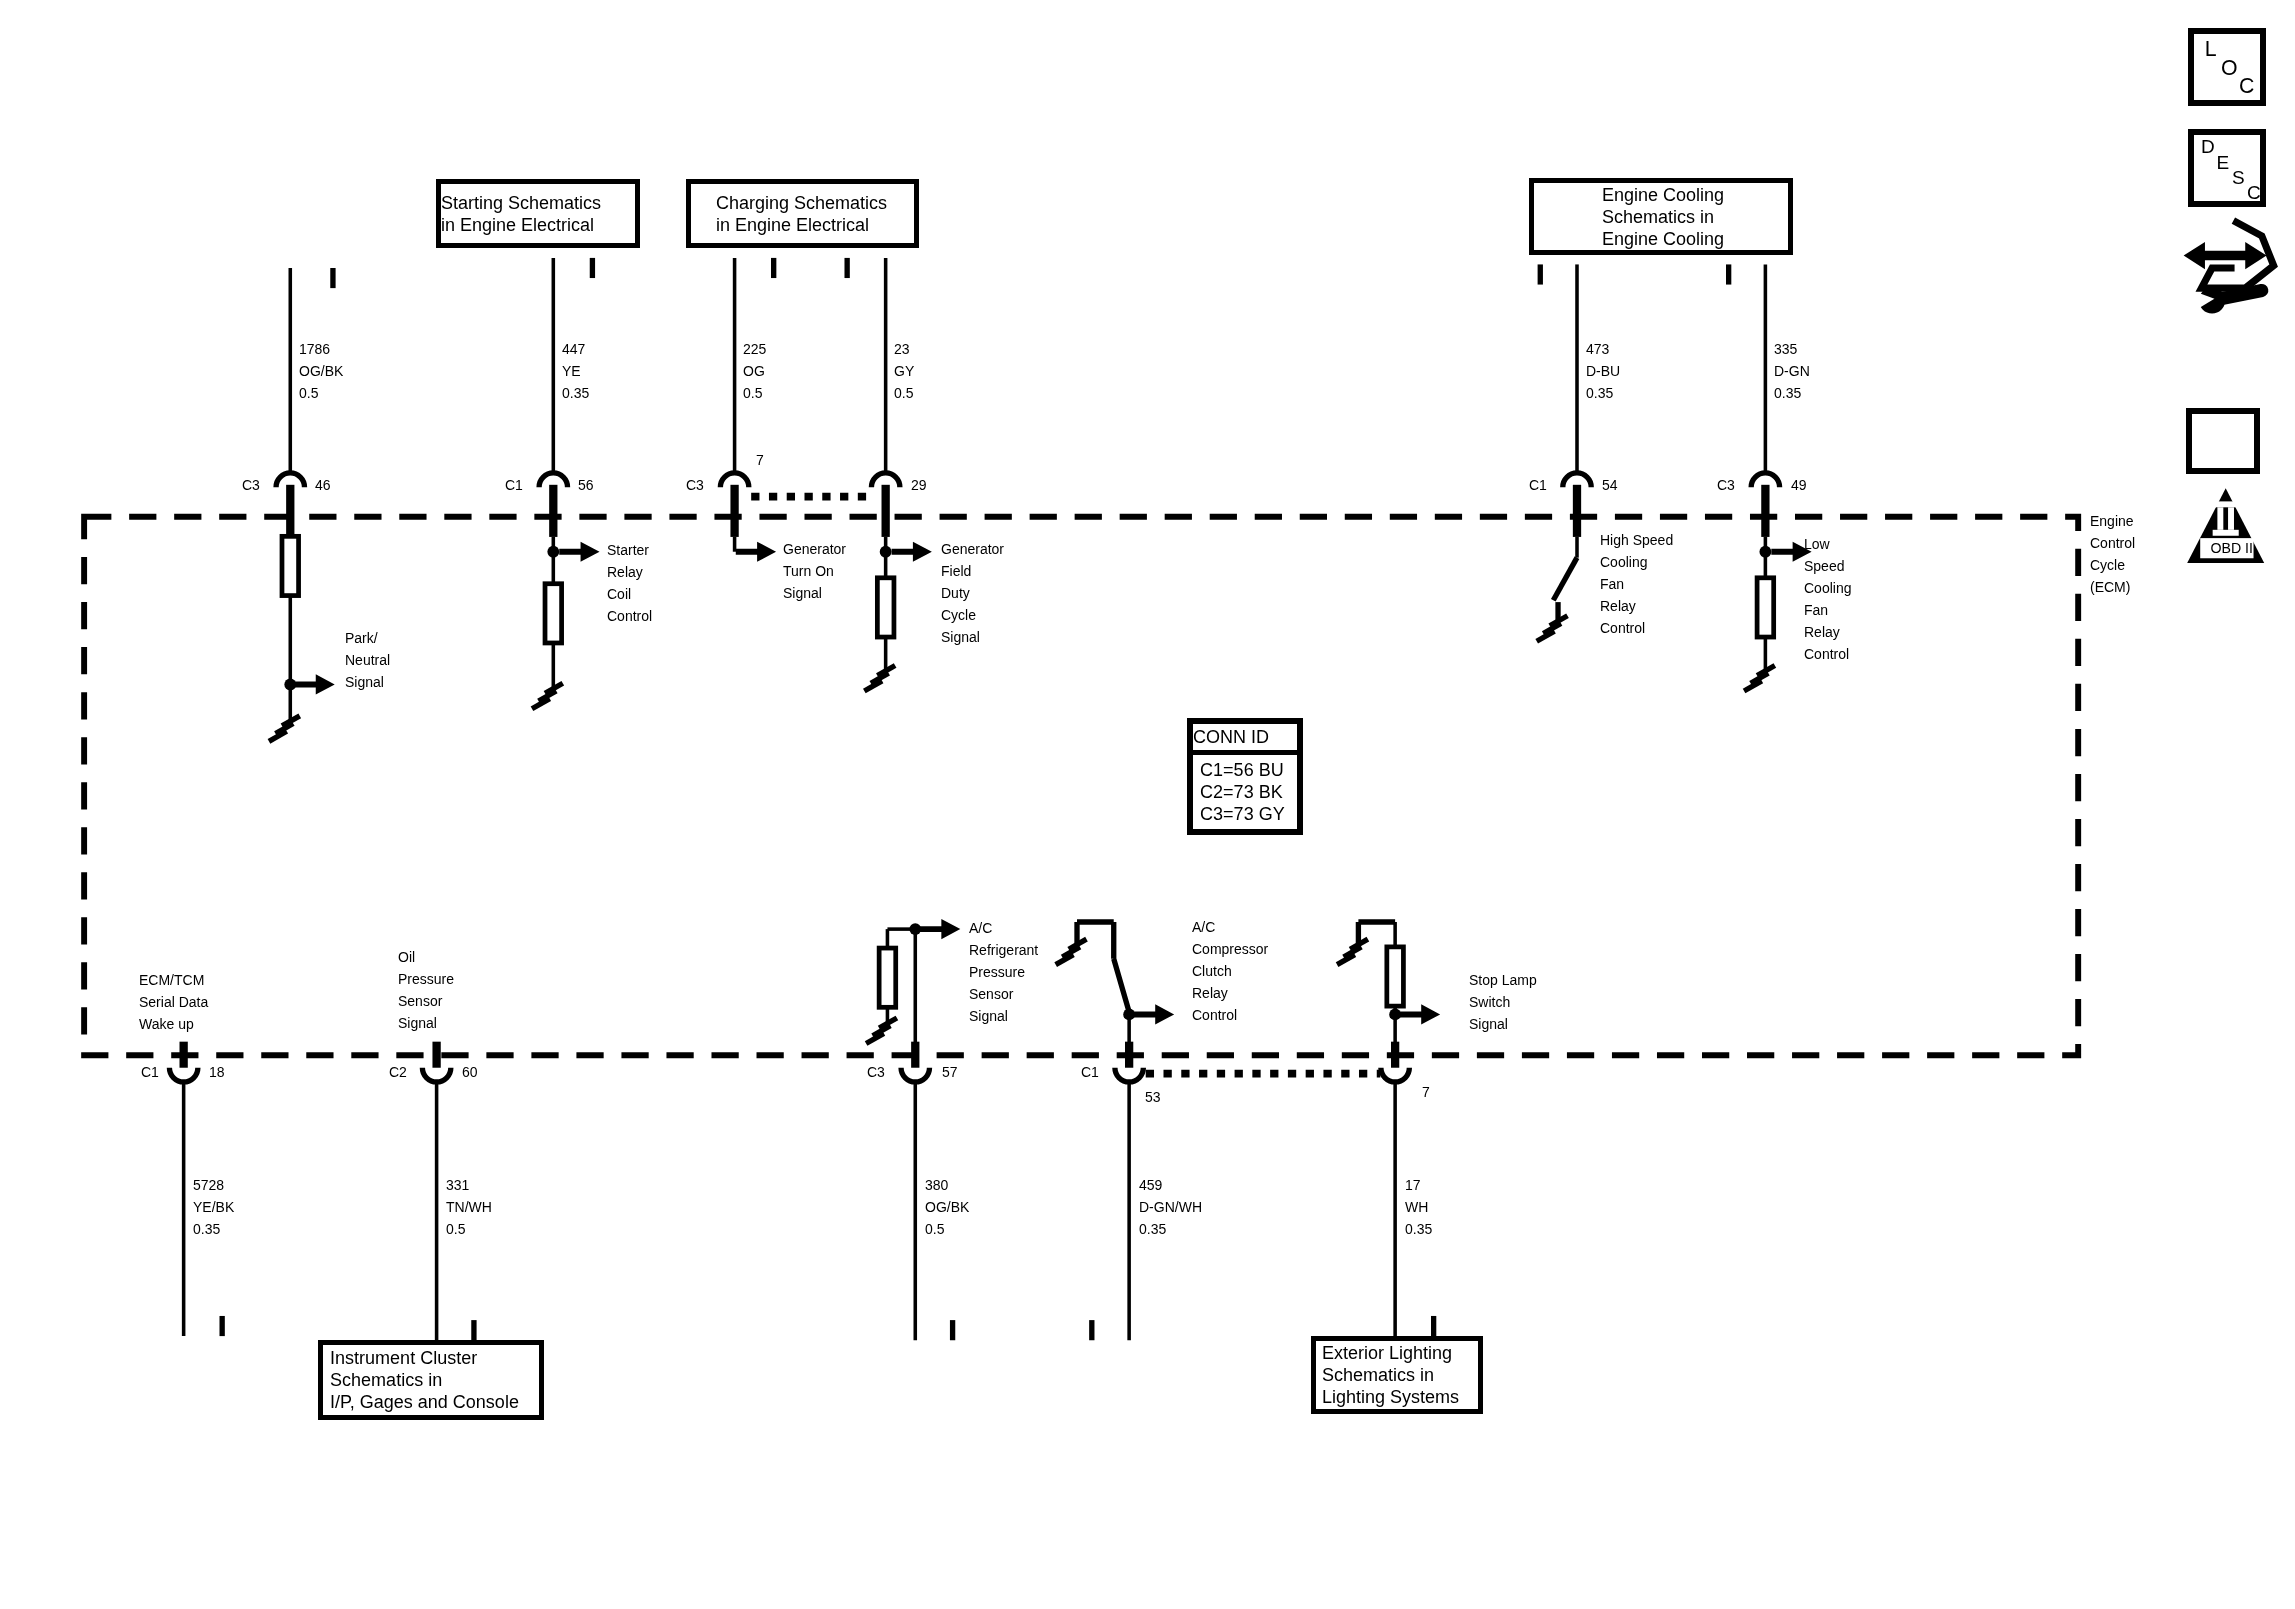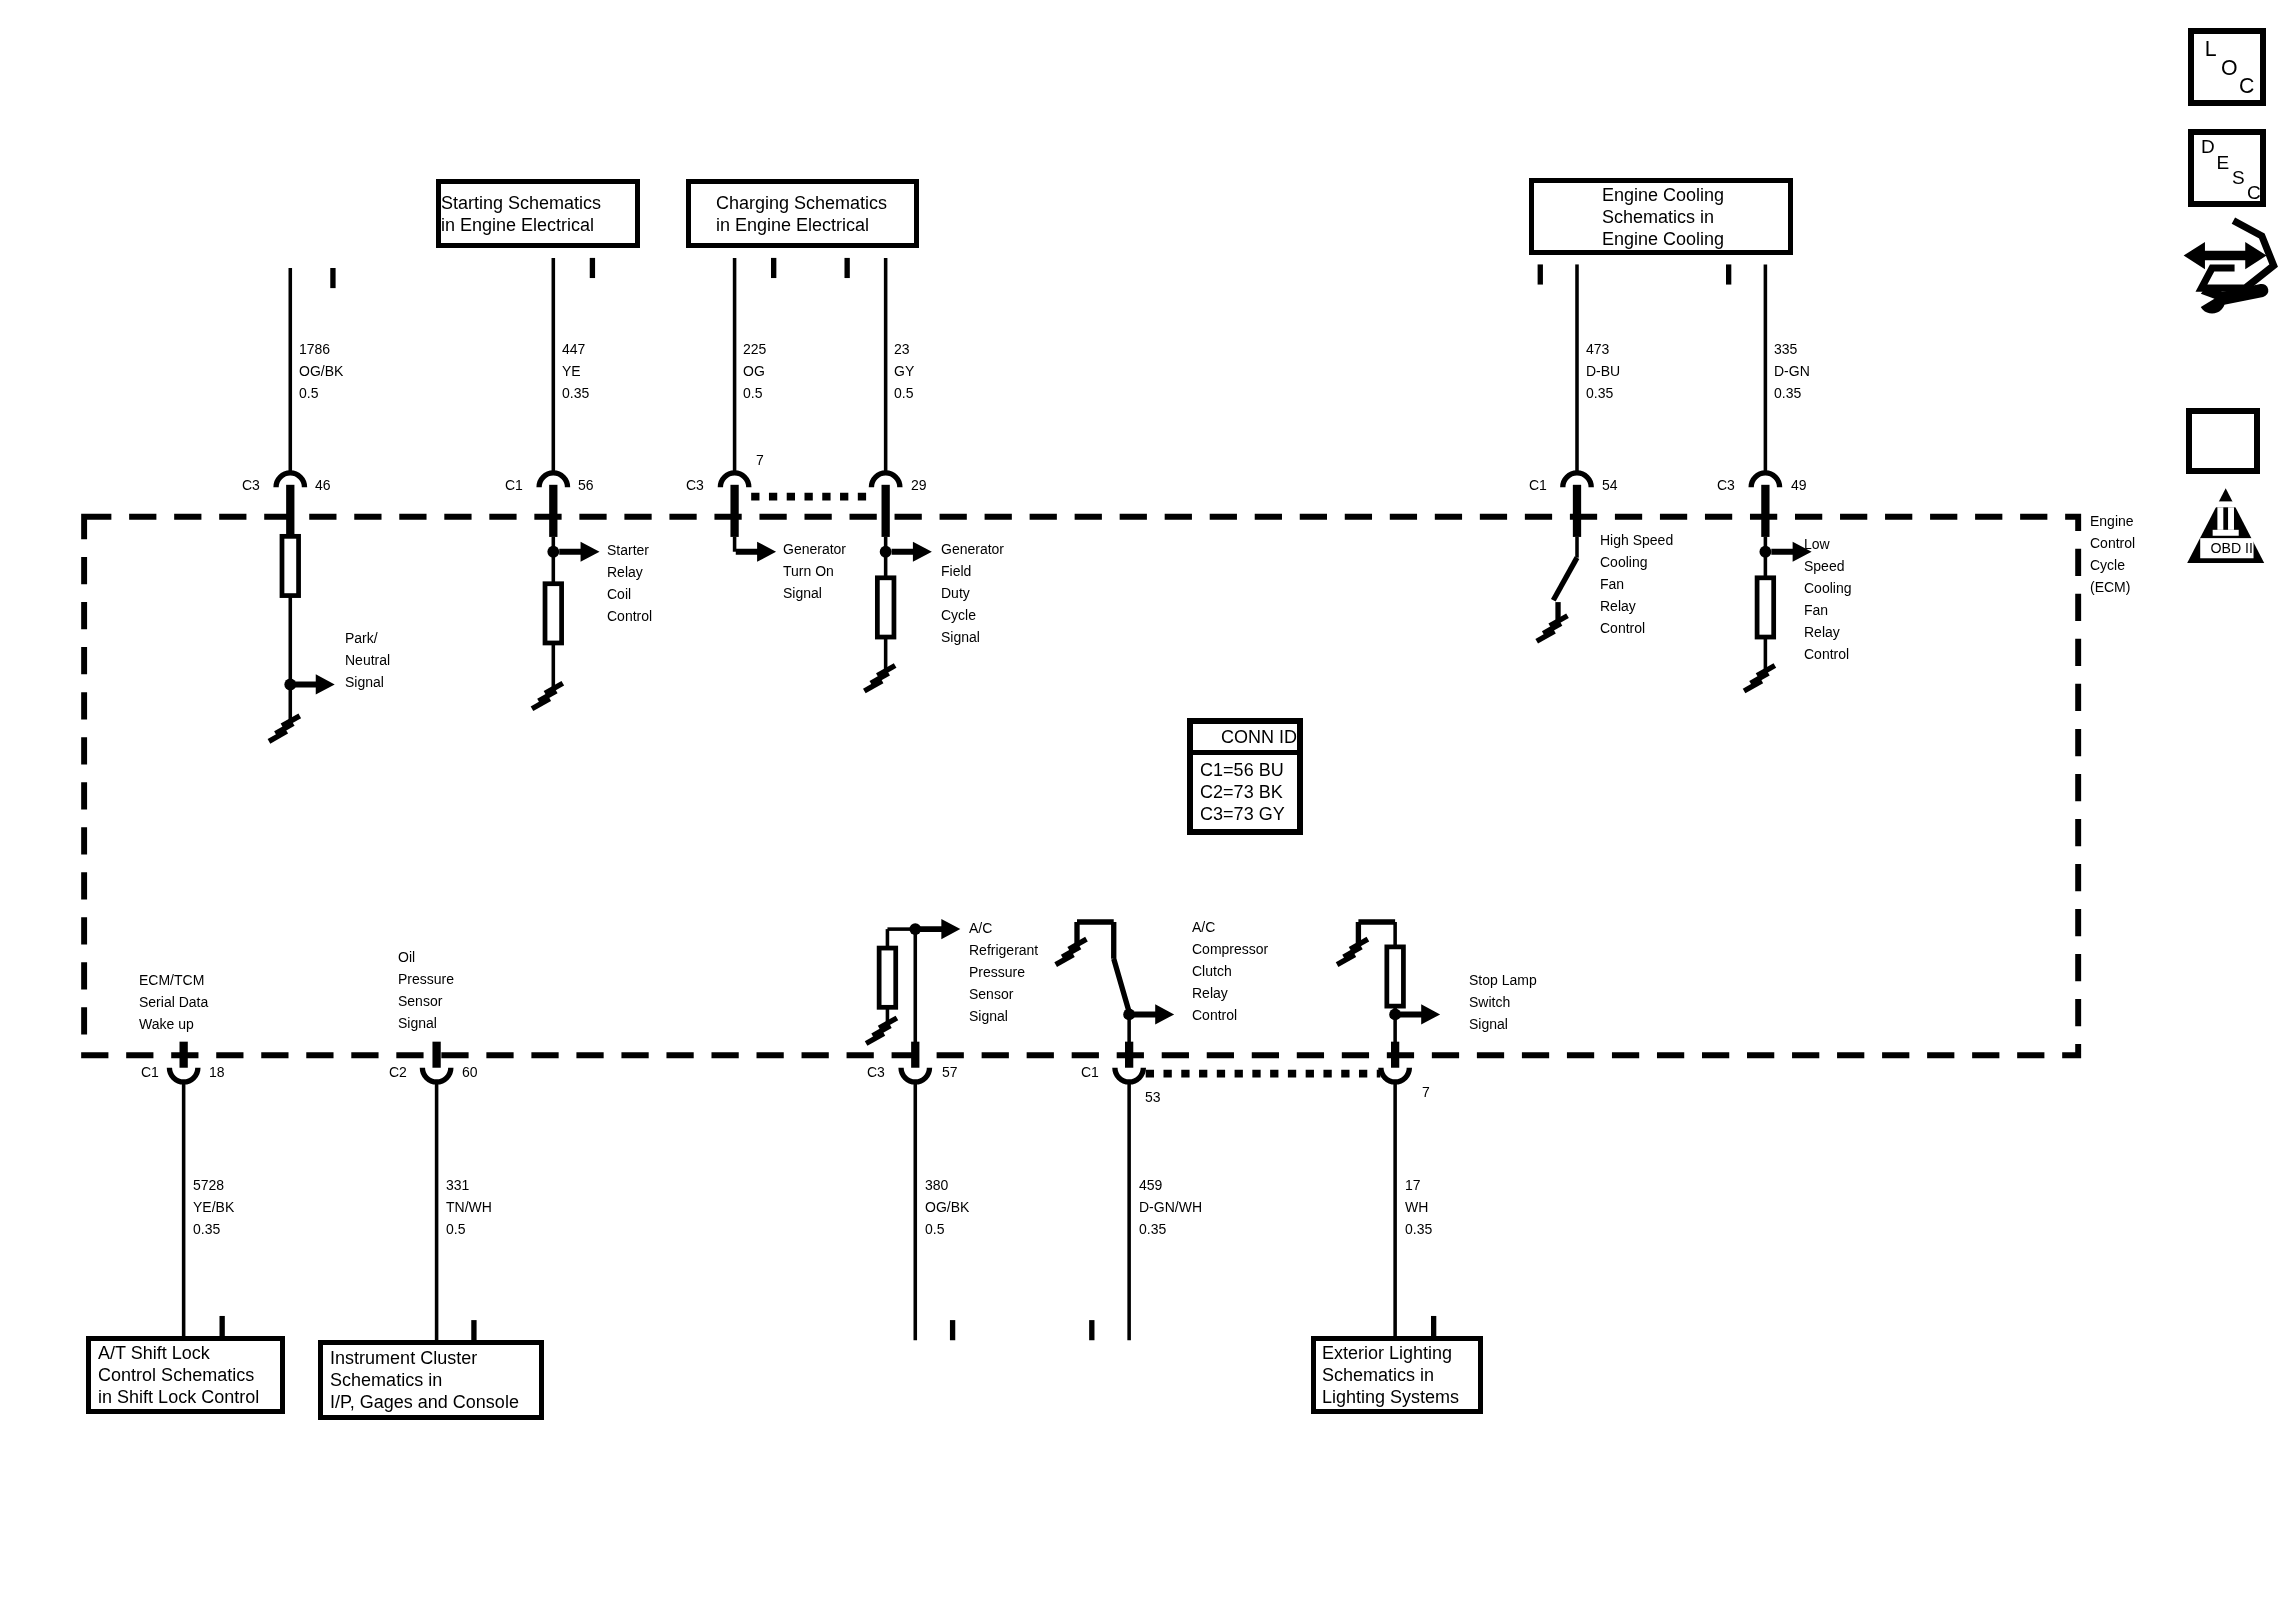--- a/index.html
+++ b/index.html
@@ -7,21 +7,21 @@
          font-family:"Liberation Sans",sans-serif;color:#000;overflow:hidden}
   #wiring{position:absolute;left:0;top:0}
   .lbl{position:absolute;font-size:14px;line-height:22px;white-space:nowrap}
   .refbox{position:absolute;box-sizing:border-box;border:5.3px solid #000;background:#fff;
           display:flex;flex-direction:column;justify-content:center;
           font-size:18px;line-height:22px;white-space:nowrap}
   .iconbox{position:absolute;box-sizing:border-box;border:6px solid #000;background:#fff}
   .iconbox span{position:absolute;font-size:21.3px}
   .connid{position:absolute;left:1187px;top:718px;width:116px;box-sizing:border-box;
           border:6px solid #000;background:#fff;font-size:18px;line-height:22px}
-  .connid .t{text-align:right;border-bottom:5.3px solid #000;padding:1.8px 0 2.4px 0}
+  .connid .t{text-align:left;border-bottom:5.3px solid #000;padding:1.8px 0 2.4px 0}
   .connid .r{padding:3.6px 2.4px 4.7px 7.1px}
   .obdtxt{position:absolute;left:2202px;top:539px;width:51px;text-align:right;
           font-size:14.2px;line-height:18px}
 </style>
 </head>
 <body>
 
 <div id="stage">
 
   <svg id="wiring" width="2295" height="1610" viewBox="0 0 3874 2717">
@@ -352,25 +352,20 @@
     <div>459</div>
       <div>D-GN/WH</div>
       <div>0.35</div>
   </div>
   <div class="lbl" style="left:1405px;top:1174px">
     <div>17</div>
       <div>WH</div>
       <div>0.35</div>
   </div>
 
-  <div class="refbox" style="left:86px;top:1336px;width:199px;height:78px;padding-left:7.1px">
-      <div>A/T Shift Lock</div>
-      <div>Control Schematics</div>
-      <div>in Shift Lock Control</div>
-    </div>
   <div class="refbox" style="left:318px;top:1340px;width:226px;height:80px;padding-left:7.1px">
       <div>Instrument Cluster</div>
       <div>Schematics in</div>
       <div>I/P, Gages and Console</div>
     </div>
   <div class="refbox" style="left:1311px;top:1336px;width:172px;height:78px;padding-left:6px">
       <div>Exterior Lighting</div>
       <div>Schematics in</div>
       <div>Lighting Systems</div>
     </div>

